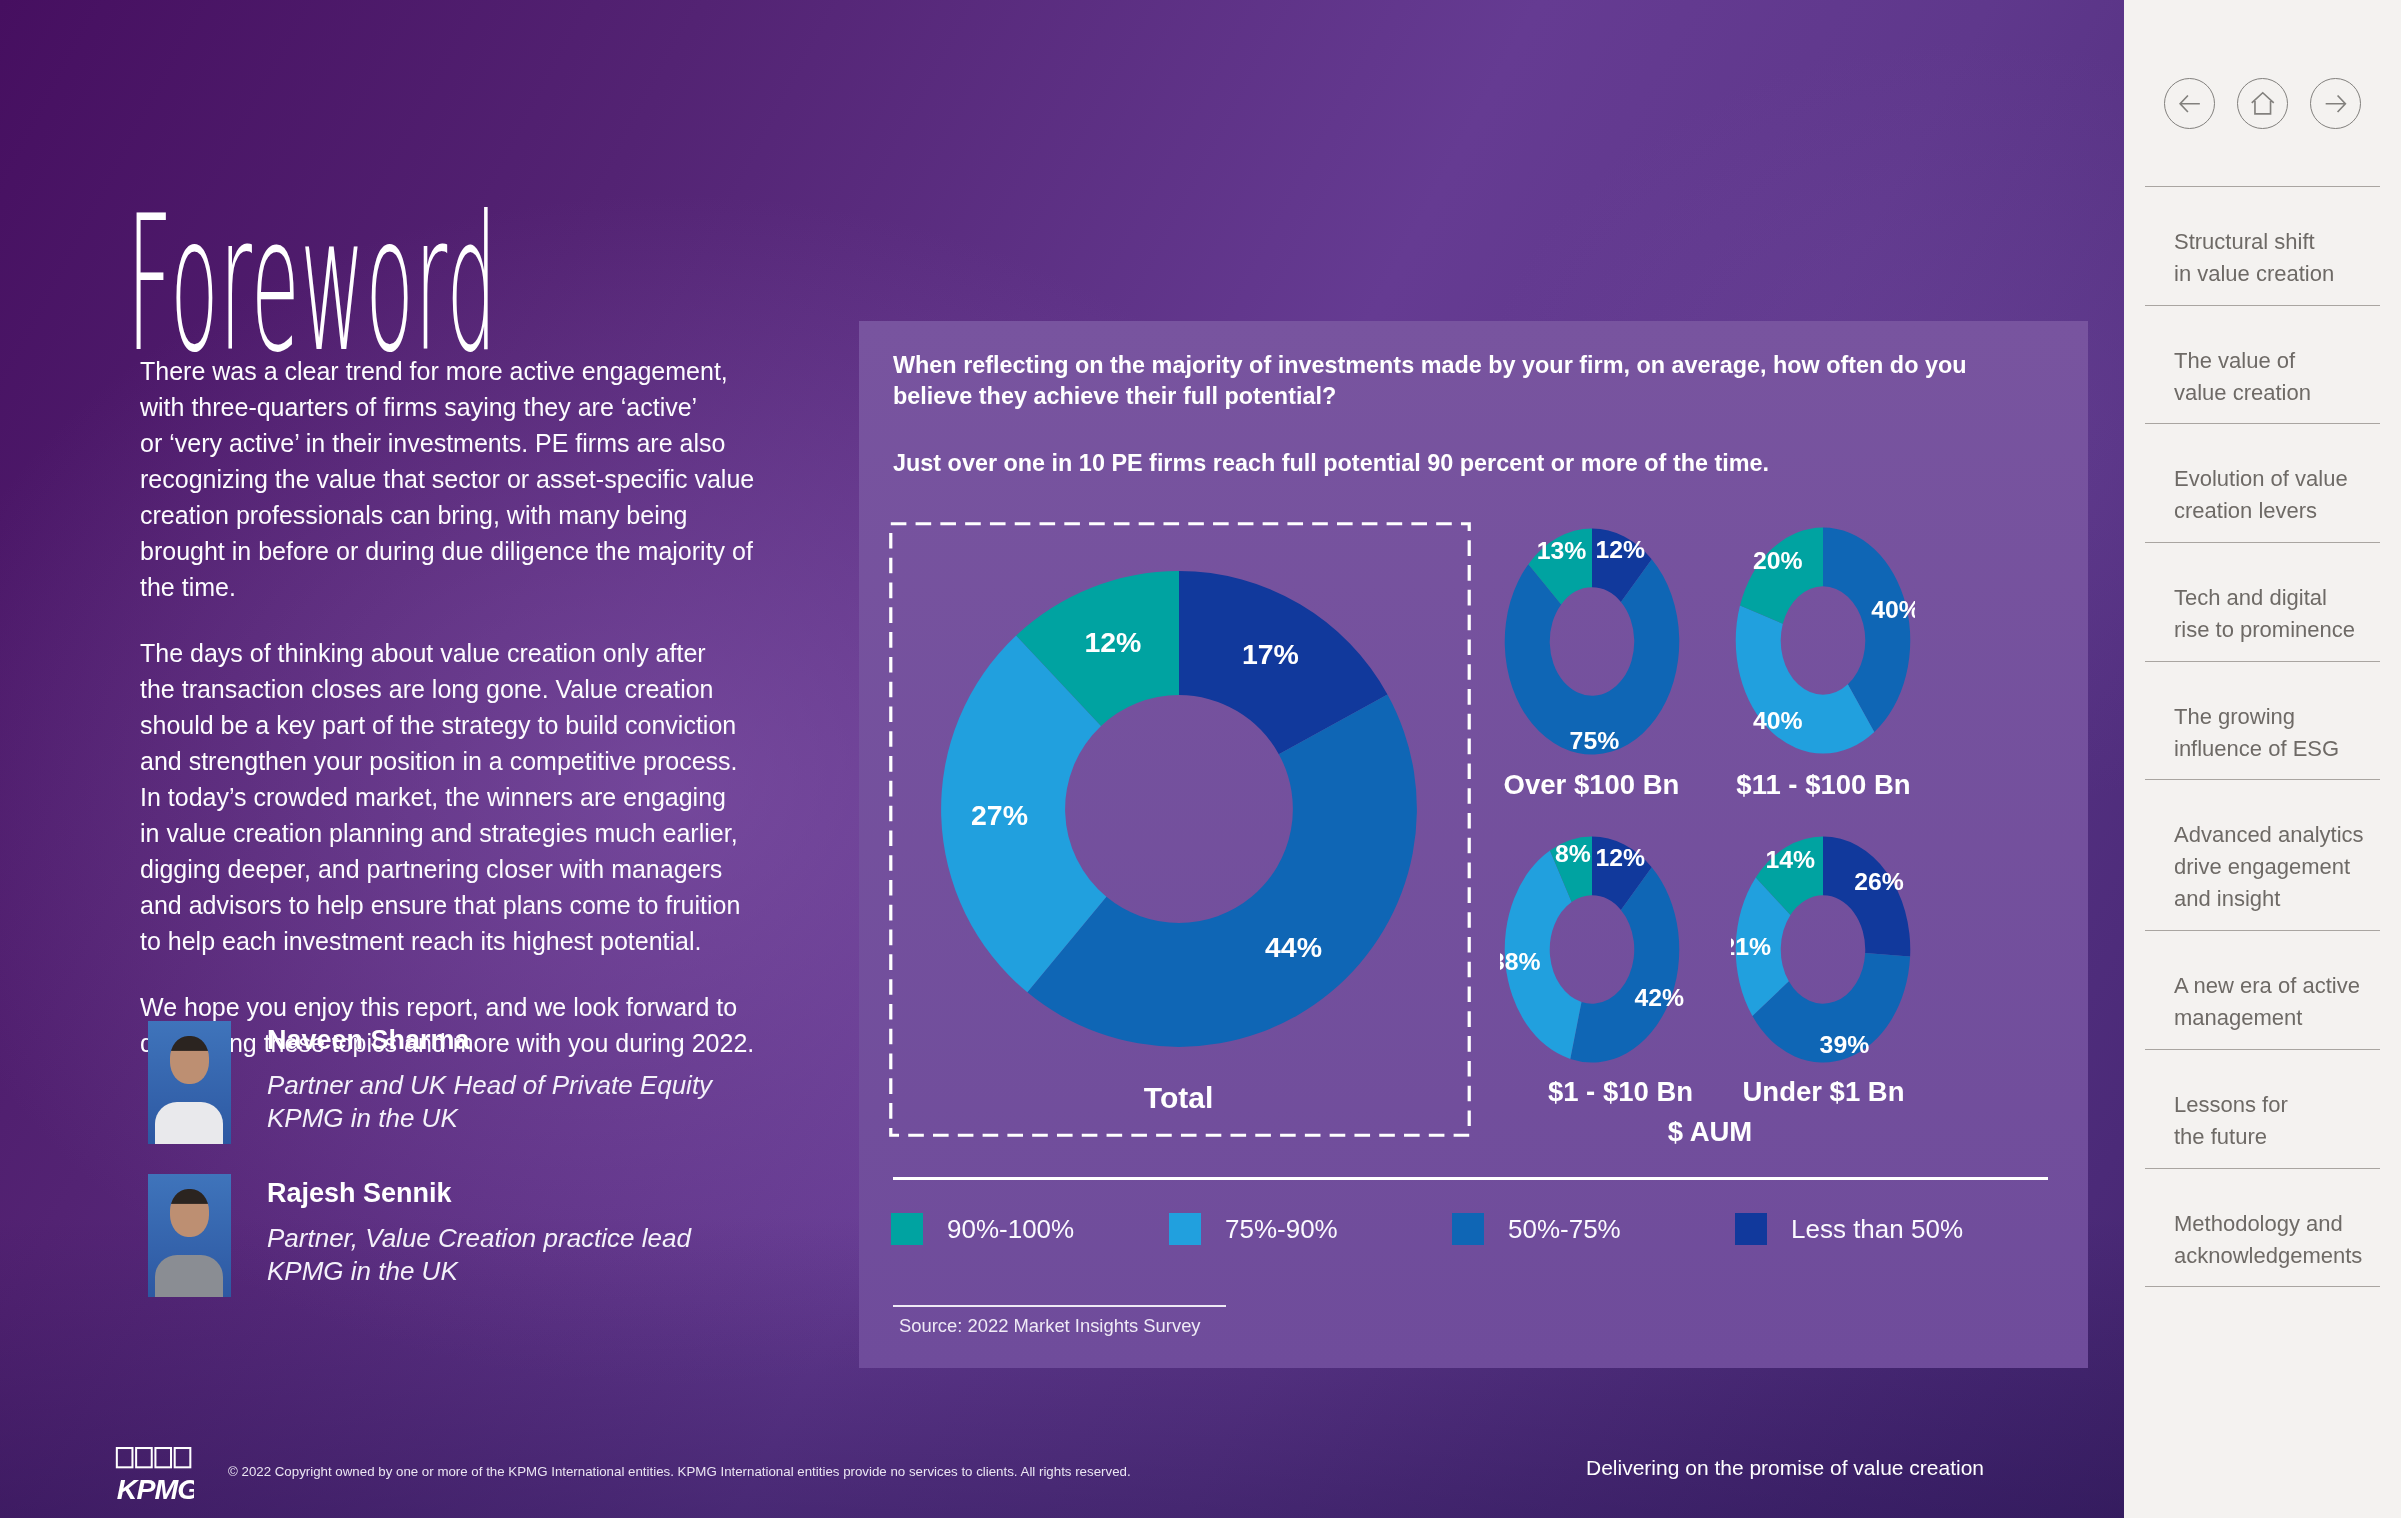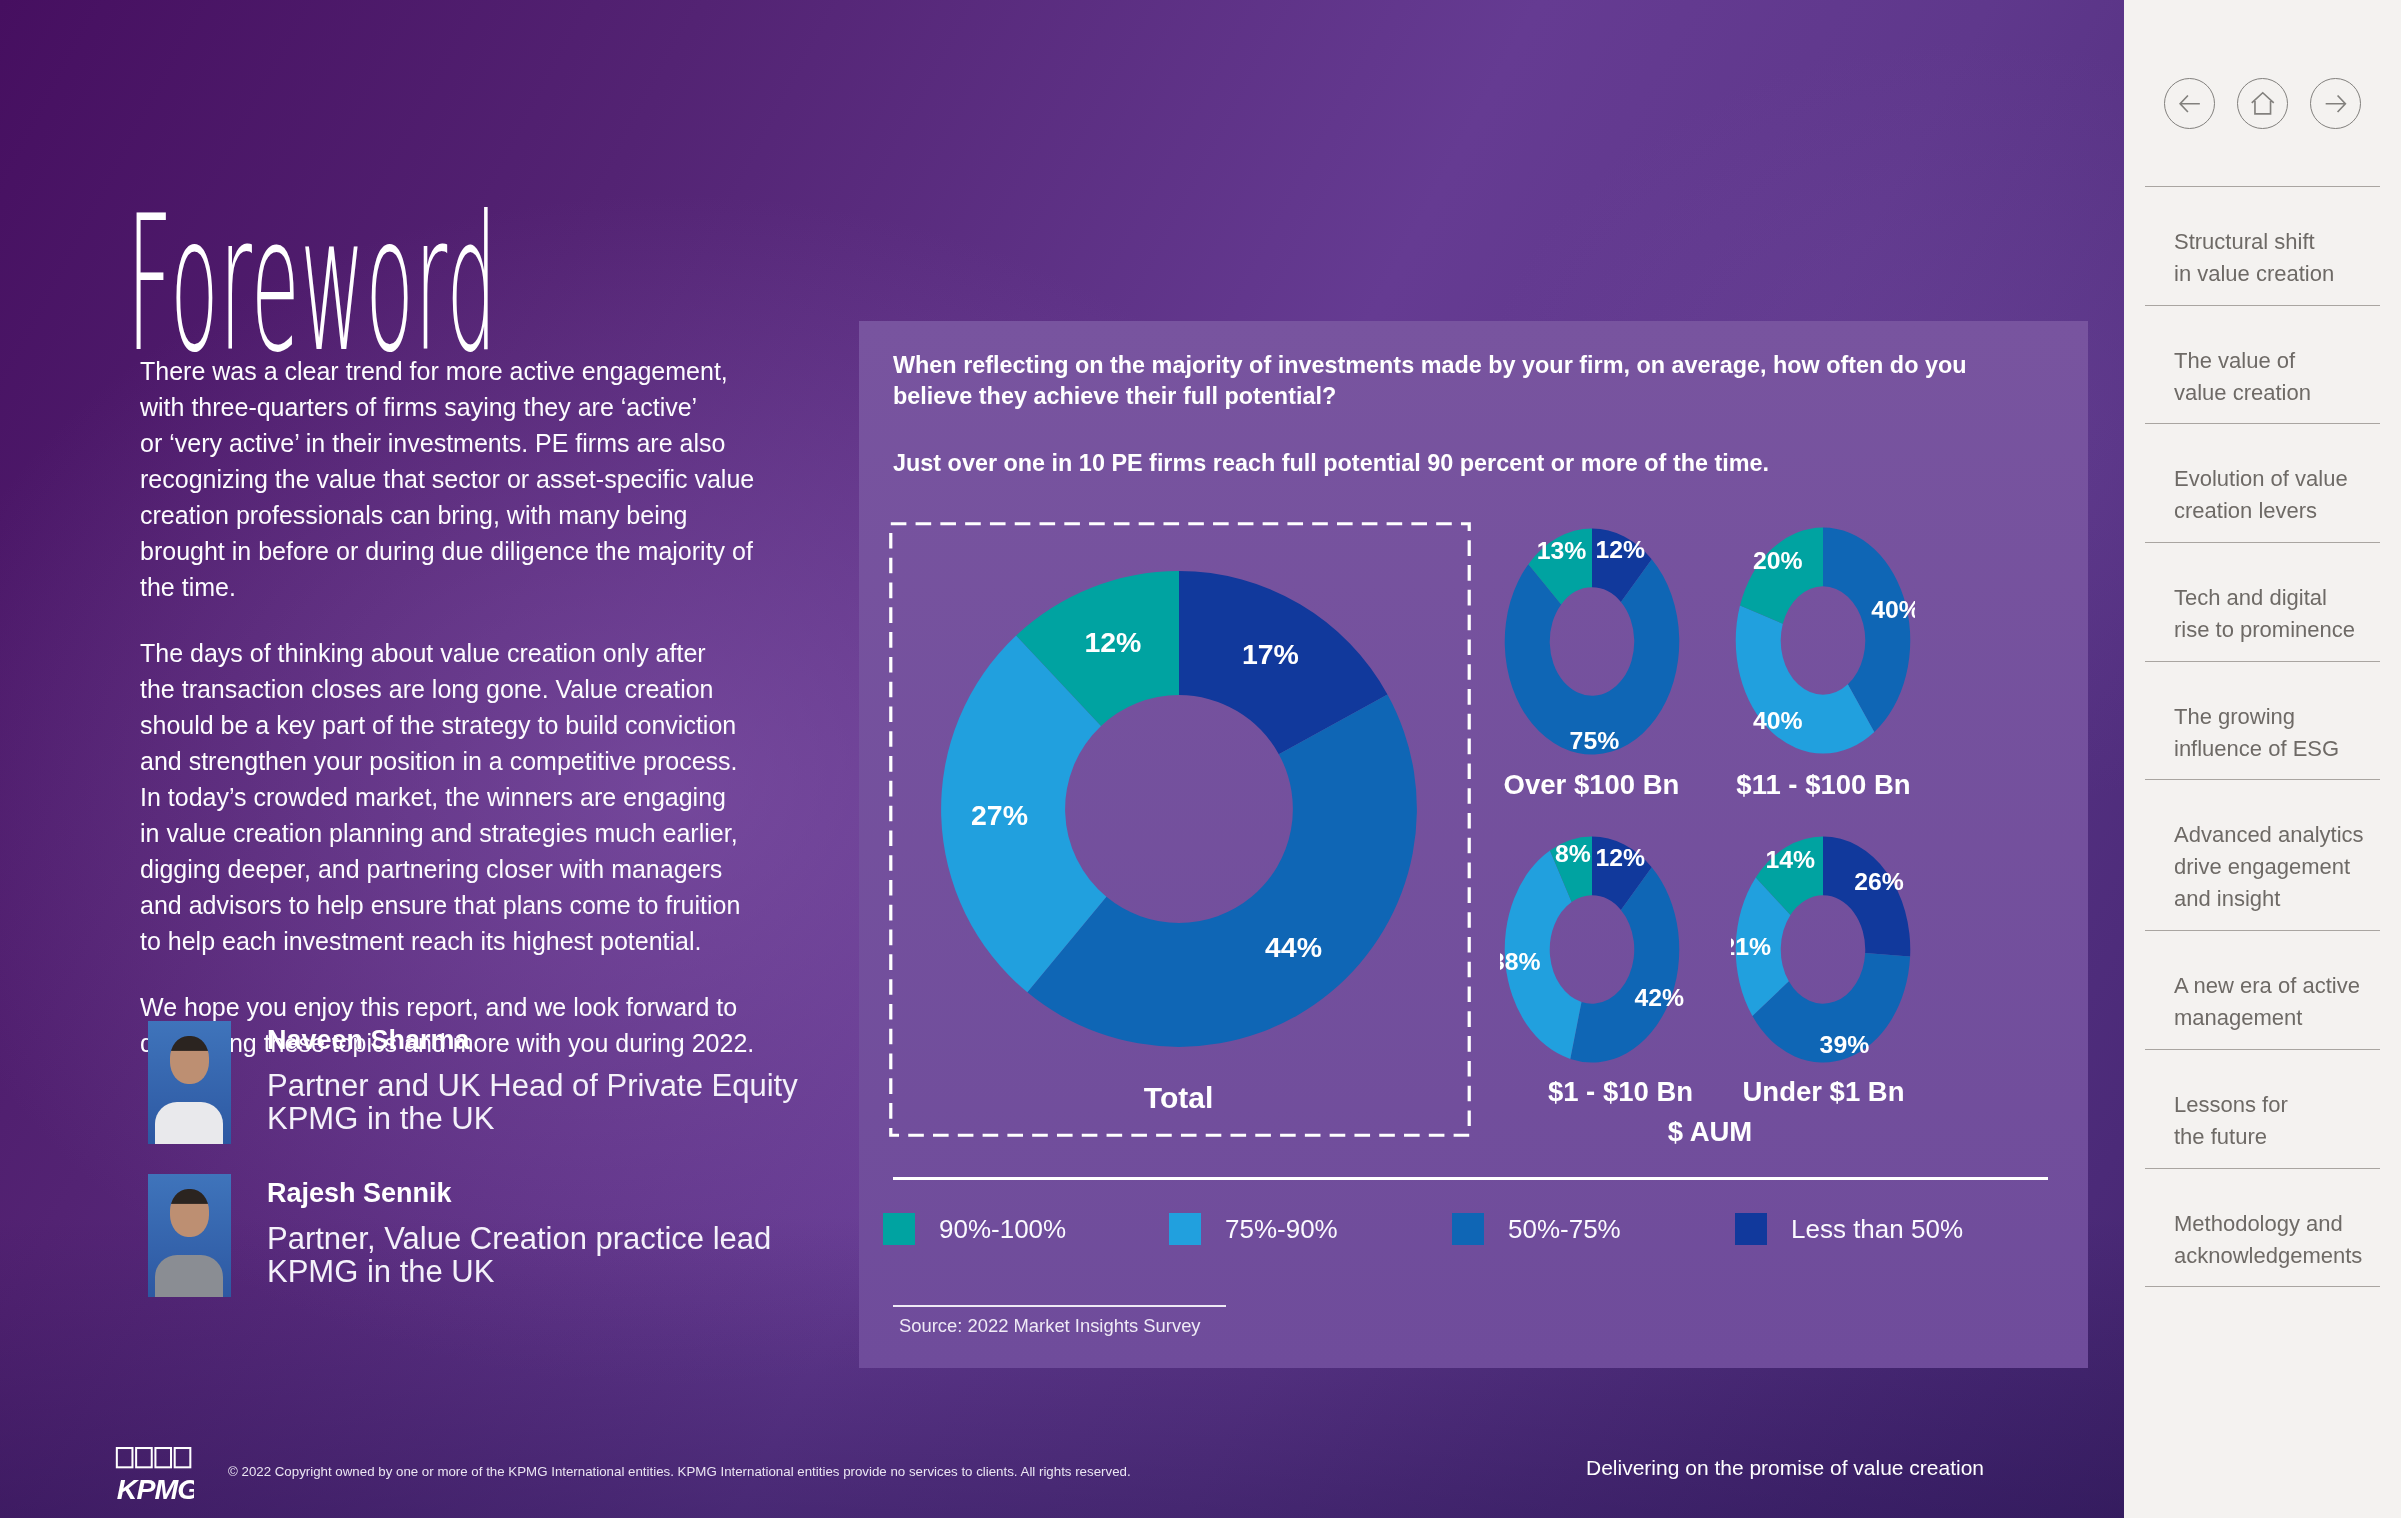--- a/index.html
+++ b/index.html
@@ -19,21 +19,21 @@
   .paras p{margin:0 0 30px 0;font-size:25px;line-height:36px;white-space:pre-line;color:#fdfcff;}
   .author{left:148px;display:flex;gap:36px;}
   .avatar{width:83px;height:123px;flex:0 0 83px;position:relative;overflow:hidden;
     background:linear-gradient(180deg,#3f74bb,#2d58a2);}
   .avatar::before{content:"";position:absolute;left:22px;top:14.7px;width:39px;height:48px;border-radius:46%;
     background:linear-gradient(180deg,#2b2420 0 30%,#bd8f72 32%);}
   .avatar::after{content:"";position:absolute;left:7.3px;bottom:-5.5px;width:68px;height:48px;border-radius:22px 22px 0 0;}
   .avatar.shirt::after{background:#e9e9ec;}
   .avatar.suit::after{background:#8a8d93;}
   .a-name{font-size:27px;font-weight:bold;margin:3.7px 0 13px;}
-  .a-role,.a-org{font-size:31px;line-height:33px;color:#f4f1fa;}
+  .a-role,.a-org{font-size:26px;line-height:33px;color:#f4f1fa;font-style:italic;}
   
   .panel{left:859px;top:321px;width:1229px;height:1047px;
     background:linear-gradient(180deg,#78549f,#6f4c9b);}
   .q{left:34px;top:29px;width:1166px;font-size:23.4px;line-height:31px;font-weight:bold;white-space:pre-line;}
   .sub{left:34px;top:129px;width:1166px;font-size:23.4px;font-weight:bold;}
   .caption{font-size:27.5px;font-weight:bold;text-align:center;width:239px;}
   .aum{left:759px;top:795px;width:184px;text-align:center;font-size:27.5px;font-weight:bold;}
   .total-label{left:30px;top:760px;width:579px;text-align:center;font-size:30px;font-weight:bold;}
   .sep{left:34px;top:856px;width:1155px;height:2.8px;background:#fff;}
   .legend-item{top:892px;display:flex;align-items:center;gap:24px;}
@@ -161,21 +161,21 @@
       </svg>
 
     <div class="abs caption" style="left:613px;top:448px">Over $100 Bn</div>
     <div class="abs caption" style="left:845px;top:448px">$11 - $100 Bn</div>
     <div class="abs caption" style="left:642px;top:755px">$1 - $10 Bn</div>
     <div class="abs caption" style="left:845px;top:755px">Under $1 Bn</div>
     <div class="abs aum">$ AUM</div>
 
     <div class="abs sep"></div>
 
-    <div class="abs legend-item" style="left:24px">
+    <div class="abs legend-item" style="left:32px">
       <span class="legend-swatch" style="background: rgb(0, 163, 161);"></span>
       <span class="legend-label">90%-100%</span>
     </div>
     <div class="abs legend-item" style="left:310px">
       <span class="legend-swatch" style="background: rgb(33, 160, 222);"></span>
       <span class="legend-label">75%-90%</span>
     </div>
     <div class="abs legend-item" style="left:593px">
       <span class="legend-swatch" style="background: rgb(15, 102, 181);"></span>
       <span class="legend-label">50%-75%</span>

